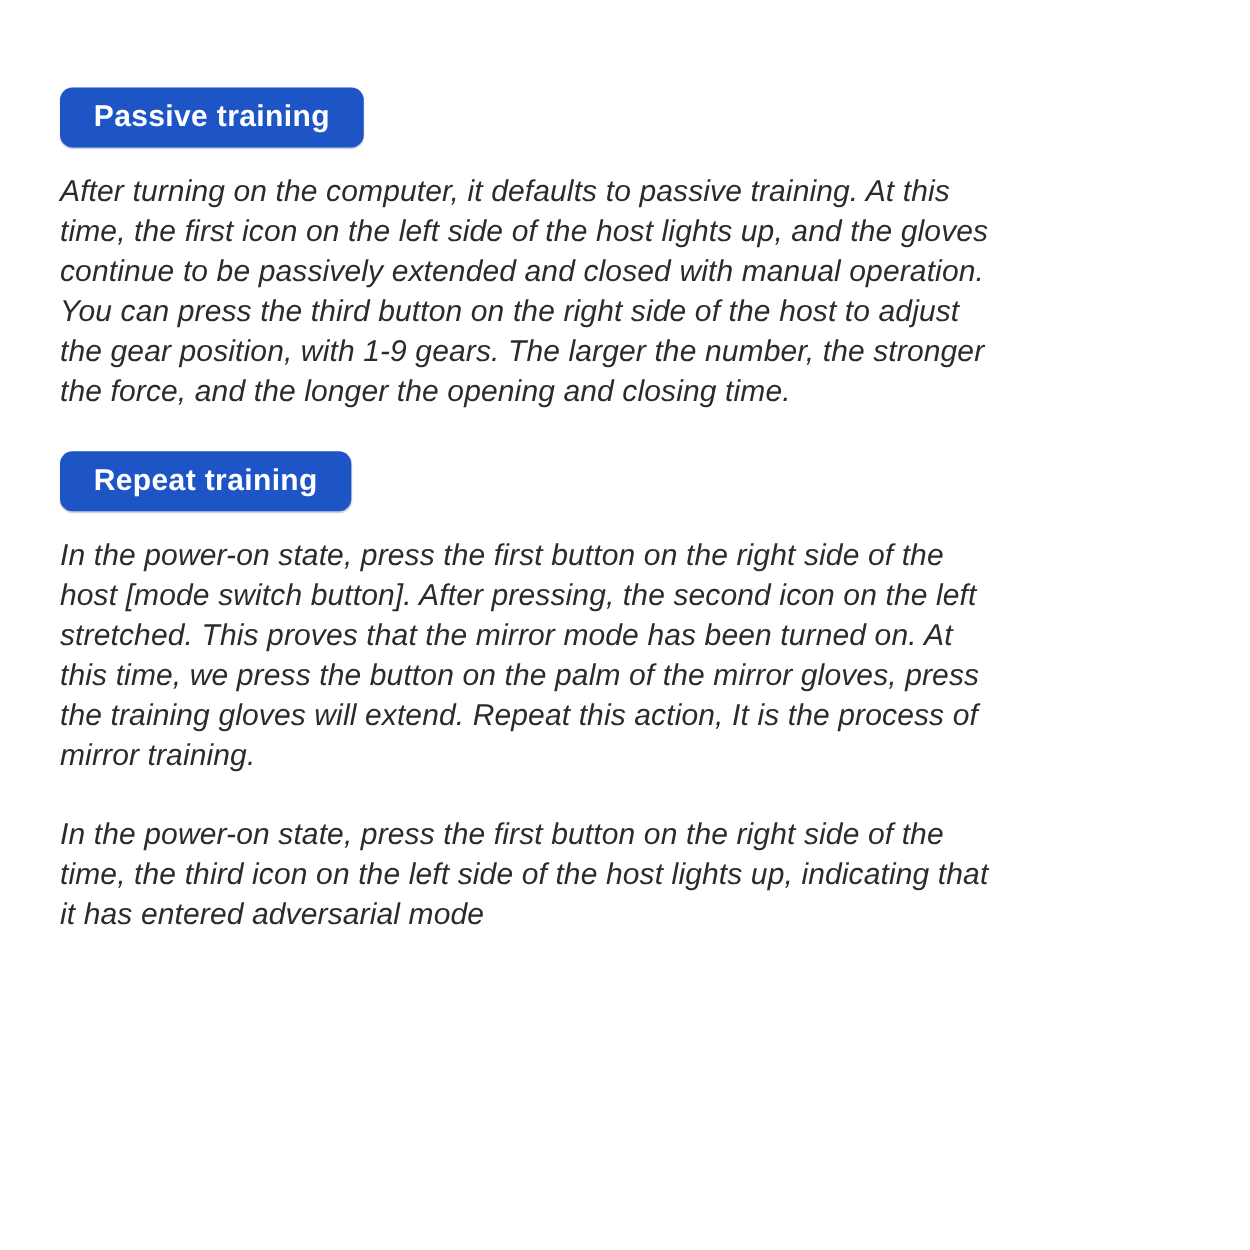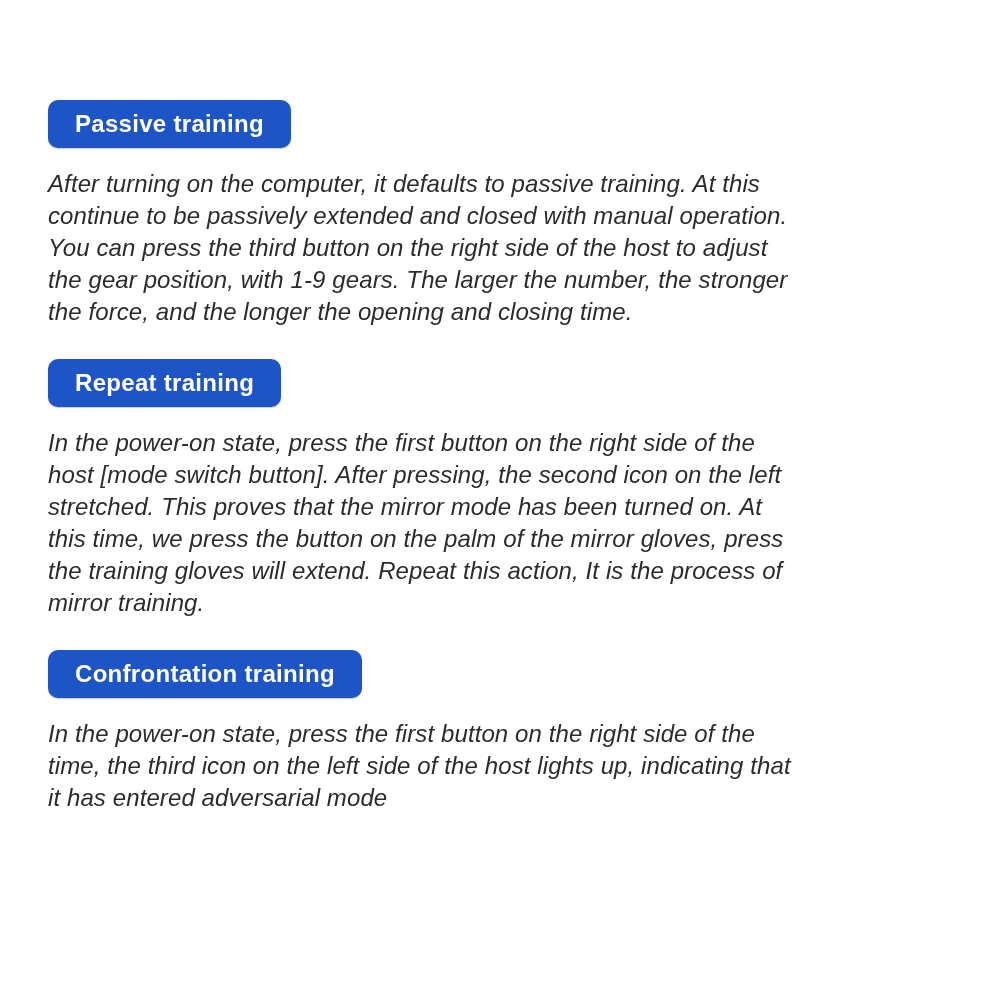--- a/index.html
+++ b/index.html
@@ -8,21 +8,20 @@
     background: #ffffff;
   }
   body {
     width: 1000px;
     height: 1000px;
     font-family: "Liberation Sans", sans-serif;
     overflow: hidden;
   }
   .content {
     padding: 70px 40px 0 48px;
-    margin-top: 30px;
   }
   .section + .section {
     margin-top: 31px;
   }
   .badge {
     display: inline-block;
     background: var(--badge-bg, #1d54c6);
     color: var(--badge-text, #ffffff);
     font-size: 24px;
     font-weight: 700;
@@ -48,41 +47,41 @@
 </style>
 </head>
 <body style="background: rgb(255, 255, 255);">
 
 <div class="content">
 
   <div class="section">
     <button class="badge">Passive training</button>
     <div class="para">
       <div class="line">After turning on the computer, it defaults to passive training. At this</div>
+      <div class="line">time, the first icon on the left side of the host lights up, and the gloves</div>
       <div class="line">continue to be passively extended and closed with manual operation.</div>
       <div class="line">You can press the third button on the right side of the host to adjust</div>
       <div class="line">the gear position, with 1-9 gears. The larger the number, the stronger</div>
       <div class="line">the force, and the longer the opening and closing time.</div>
     </div>
   </div>
 
   <div class="section">
     <button class="badge">Repeat training</button>
     <div class="para">
       <div class="line">In the power-on state, press the first button on the right side of the</div>
       <div class="line">host [mode switch button]. After pressing, the second icon on the left</div>
       <div class="line">stretched. This proves that the mirror mode has been turned on. At</div>
       <div class="line">this time, we press the button on the palm of the mirror gloves, press</div>
       <div class="line">the training gloves will extend. Repeat this action, It is the process of</div>
       <div class="line">mirror training.</div>
     </div>
   </div>
 
   <div class="section">
-    <button class="badge">Confrontation training</button>
     <div class="para">
       <div class="line">In the power-on state, press the first button on the right side of the</div>
       <div class="line">time, the third icon on the left side of the host lights up, indicating that</div>
       <div class="line">it has entered adversarial mode</div>
     </div>
   </div>
 
 </div>
 
 </body></html>

